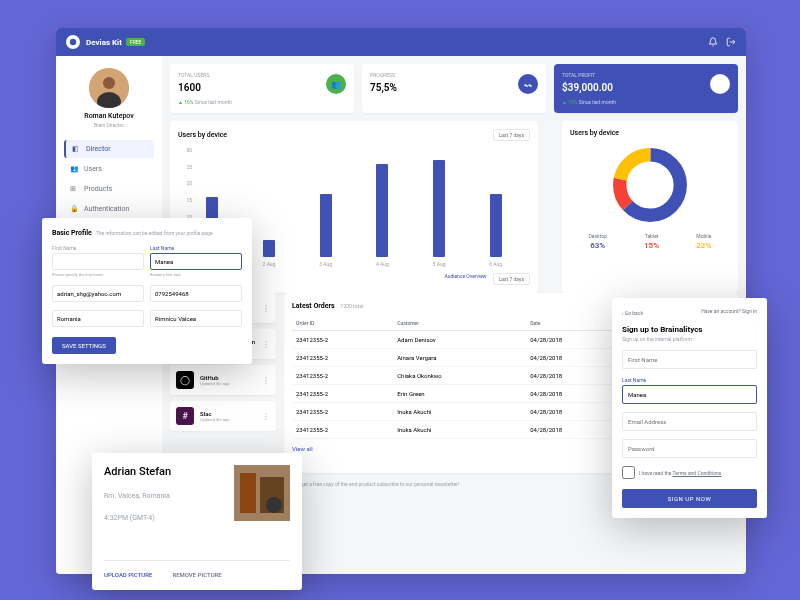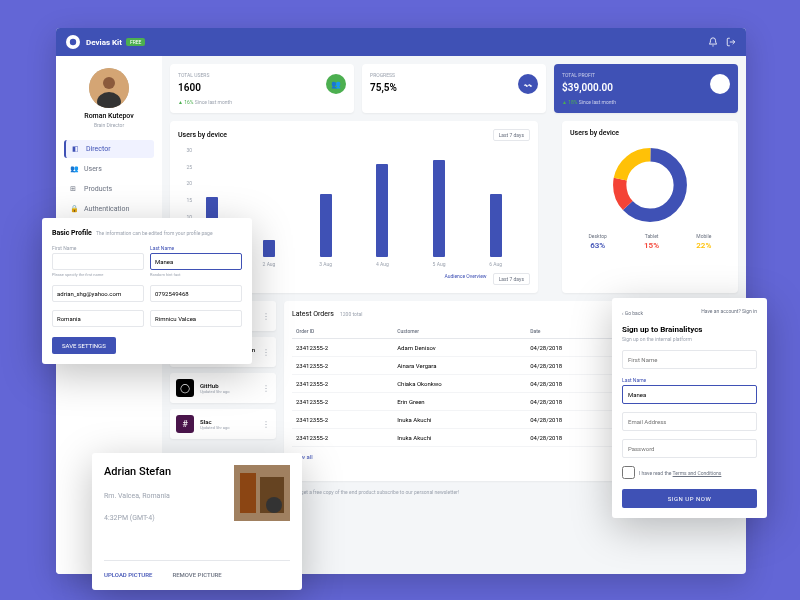--- a/index.html
+++ b/index.html
@@ -30,21 +30,21 @@
 .card.accent .card-lbl{color:rgba(255,255,255,.7)}
 .card-val{font-size:10px;font-weight:600}
 .card-ico{position:absolute;right:8px;top:10px;width:20px;height:20px;border-radius:50%;display:flex;align-items:center;justify-content:center}
 .ico-red{background:#f44336}
 .ico-grn{background:#4caf50}
 .ico-blu{background:#3f51b5;color:#fff}
 .ico-wht{background:#fff;color:#3f51b5}
 .card-delta{font-size:5px;margin-top:6px}
 .dn{color:#f44336}
 .up{color:#4caf50}
-.row2{display:flex;gap:24px;margin-bottom:8px}
+.row2{display:flex;gap:24px;margin-bottom:0}
 .panel{background:#fff;border-radius:4px;padding:8px;box-shadow:0 1px 2px rgba(0,0,0,.05)}
 .p-bars{flex:2.2}
 .p-donut{flex:1}
 .p-hd{display:flex;justify-content:space-between;align-items:center;margin-bottom:6px}
 .p-title{font-size:7px;font-weight:500}
 .p-hd-btn{font-size:5px;color:#6b7280;border:1px solid #e5e7eb;padding:2px 5px;border-radius:2px}
 .bars{display:flex;align-items:flex-end;gap:8px;height:120px;padding:0 10px;position:relative}
 .yaxis{position:absolute;left:0;top:0;bottom:14px;width:14px;display:flex;flex-direction:column;justify-content:space-between}
 .ytick{font-size:5px;color:#9ca3af;text-align:right}
 .barcol{flex:1;display:flex;flex-direction:column;align-items:center}
@@ -59,21 +59,21 @@
 .d-stat-val{font-size:8px;font-weight:600;margin-top:2px}
 .row3{display:flex;gap:8px}
 .apps{width:106px}
 .app-item{background:#fff;border-radius:3px;padding:6px;margin-bottom:6px;display:flex;align-items:center;gap:6px;box-shadow:0 1px 2px rgba(0,0,0,.05)}
 .app-ico{width:18px;height:18px;border-radius:3px;display:flex;align-items:center;justify-content:center;font-size:9px}
 .app-name{font-size:6px;font-weight:500}
 .app-sub{font-size:4px;color:#9ca3af}
 .app-dots{margin-left:auto;color:#9ca3af;font-size:8px}
 .orders{flex:1}
 .ord-hd{display:flex;align-items:center;justify-content:space-between;margin-bottom:6px}
-.ord-title{font-size:7px;font-weight:400}
+.ord-title{font-size:7px;font-weight:700}
 .ord-count{font-size:5px;color:#9ca3af;margin-left:4px}
 .ord-sort{font-size:5px;color:#6b7280}
 table{width:100%;border-collapse:collapse}
 th{text-align:left;font-size:5px;color:#6b7280;padding:4px 4px;border-bottom:1px solid #e5e7eb;font-weight:500}
 td{font-size:6px;padding:5px 4px;border-bottom:1px solid #f3f4f6}
 .status-dot{width:5px;height:5px;border-radius:50%;display:inline-block;margin-right:3px;vertical-align:middle}
 .st-del{background:#4caf50}
 .st-pen{background:#ff9800}
 .st-ref{background:#f44336}
 .view-all{font-size:6px;color:#3f51b5;margin-top:6px;display:inline-block}

